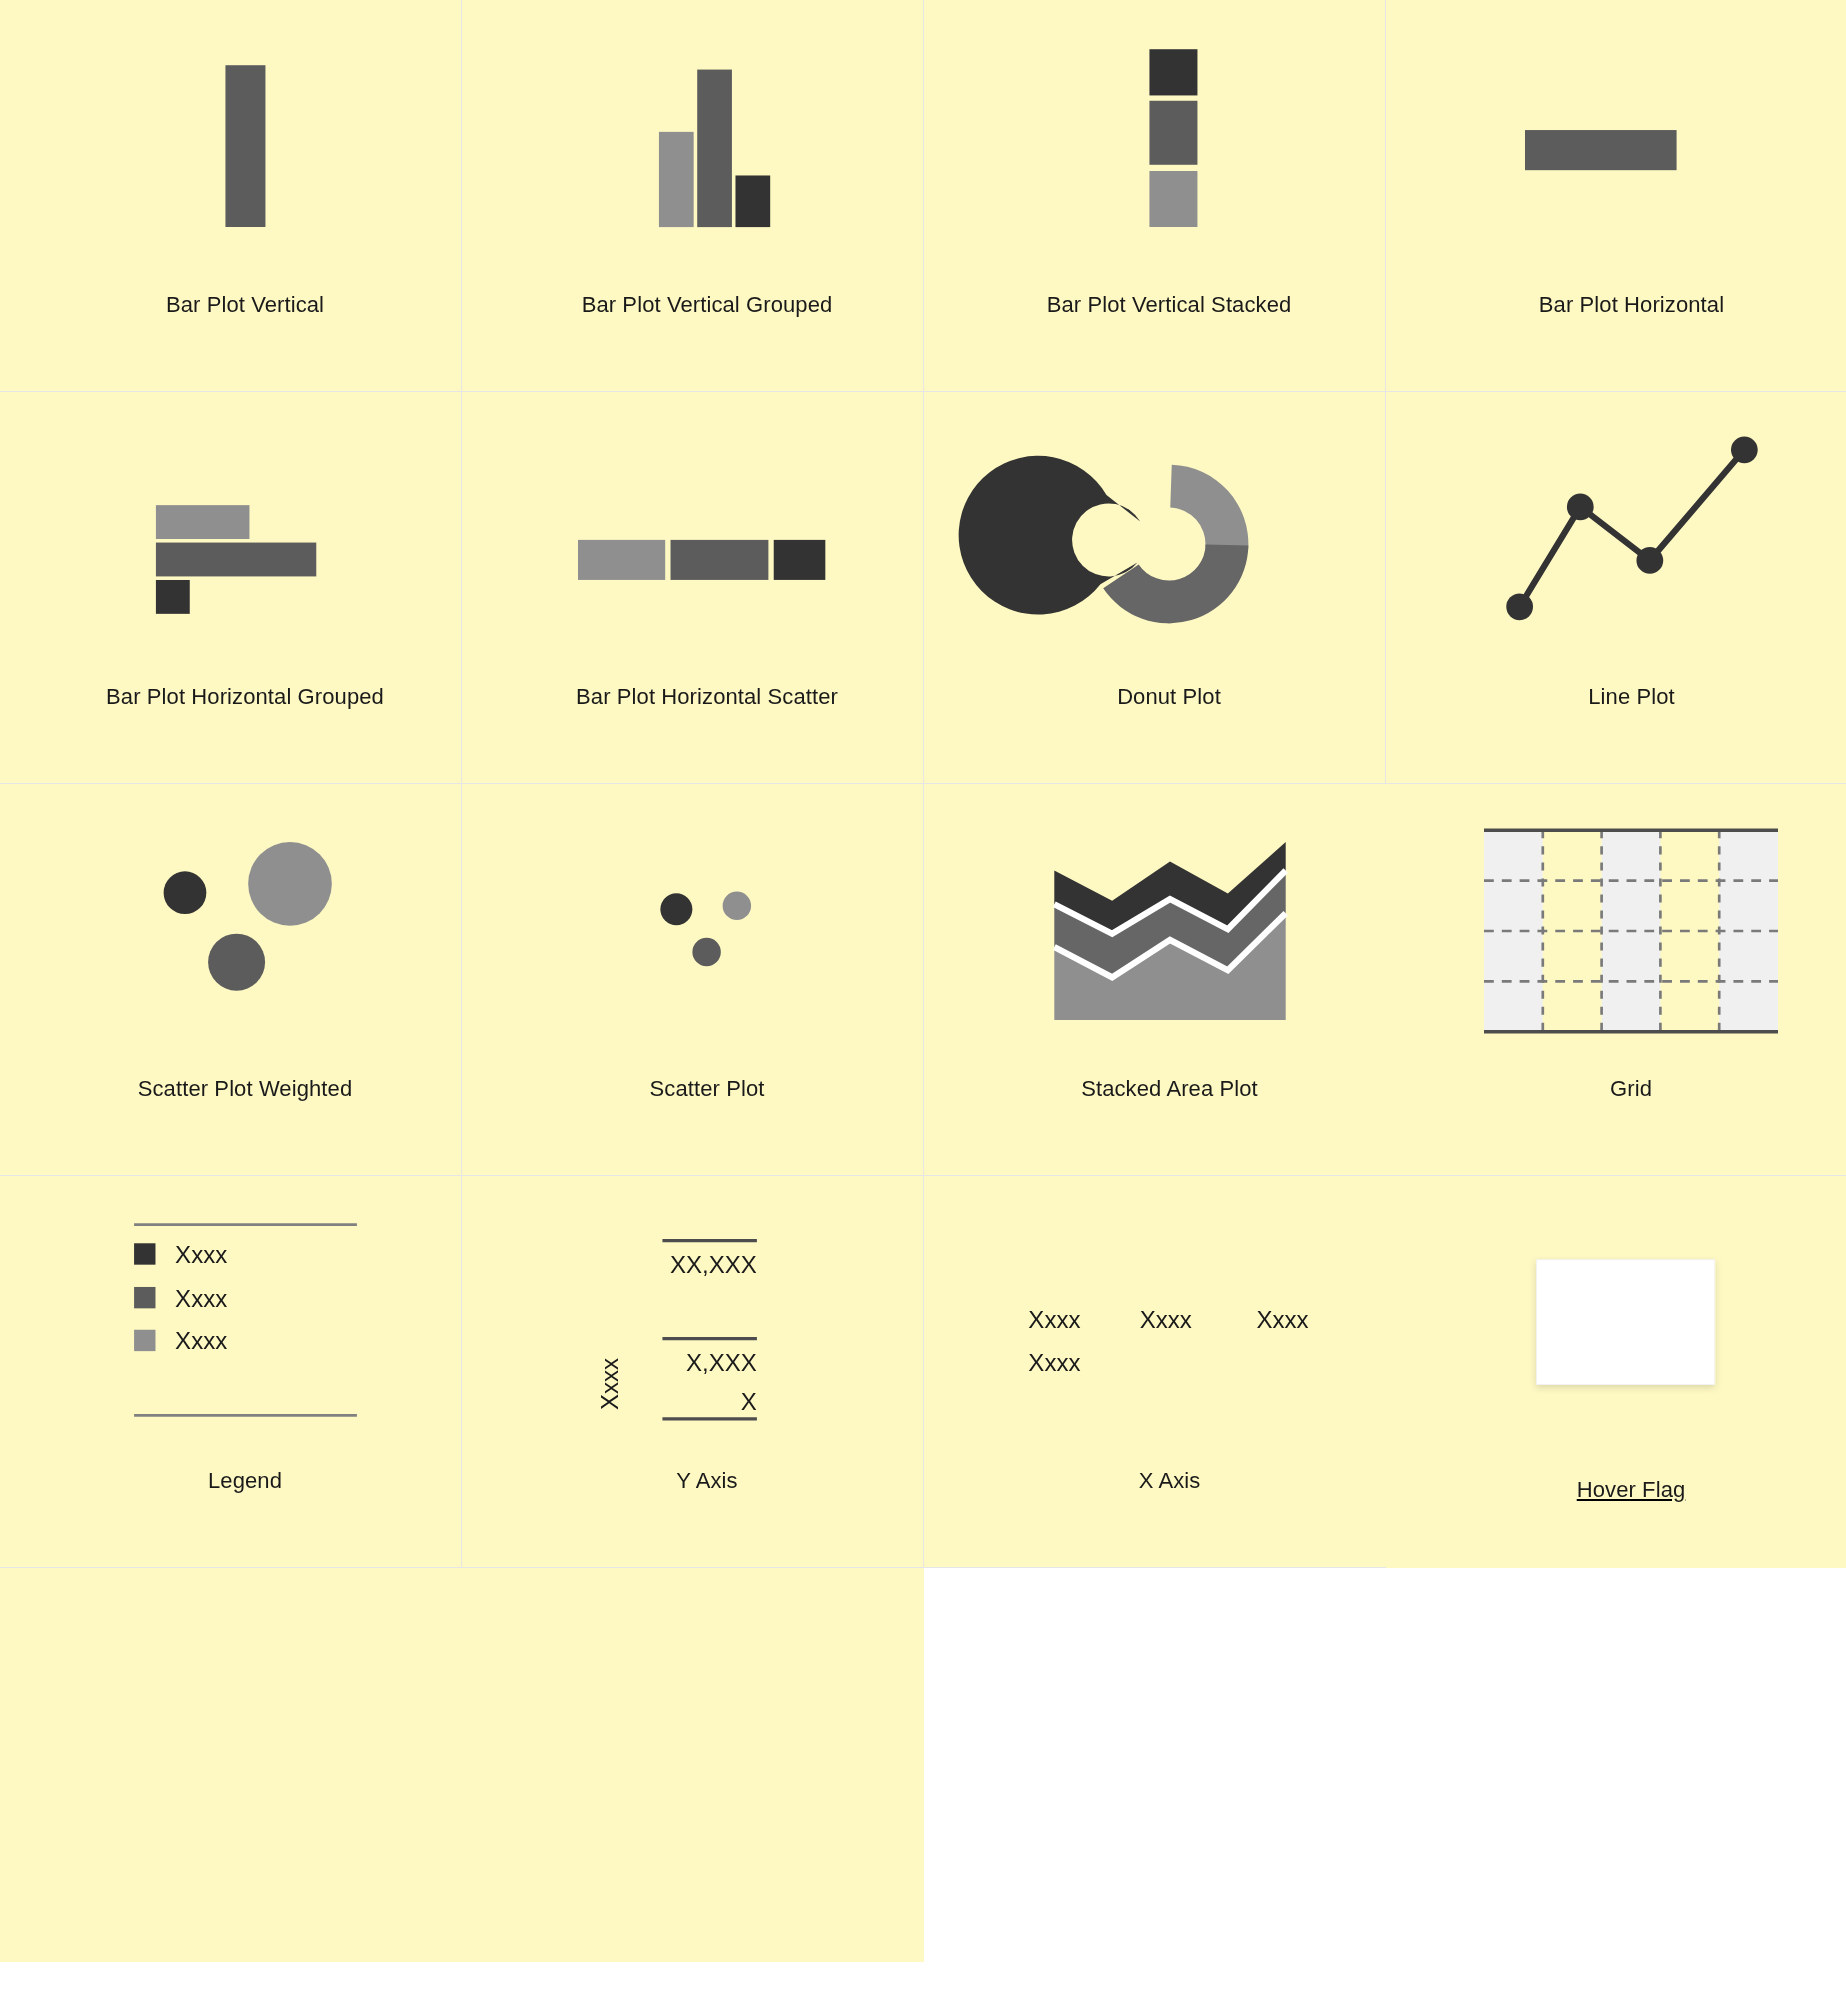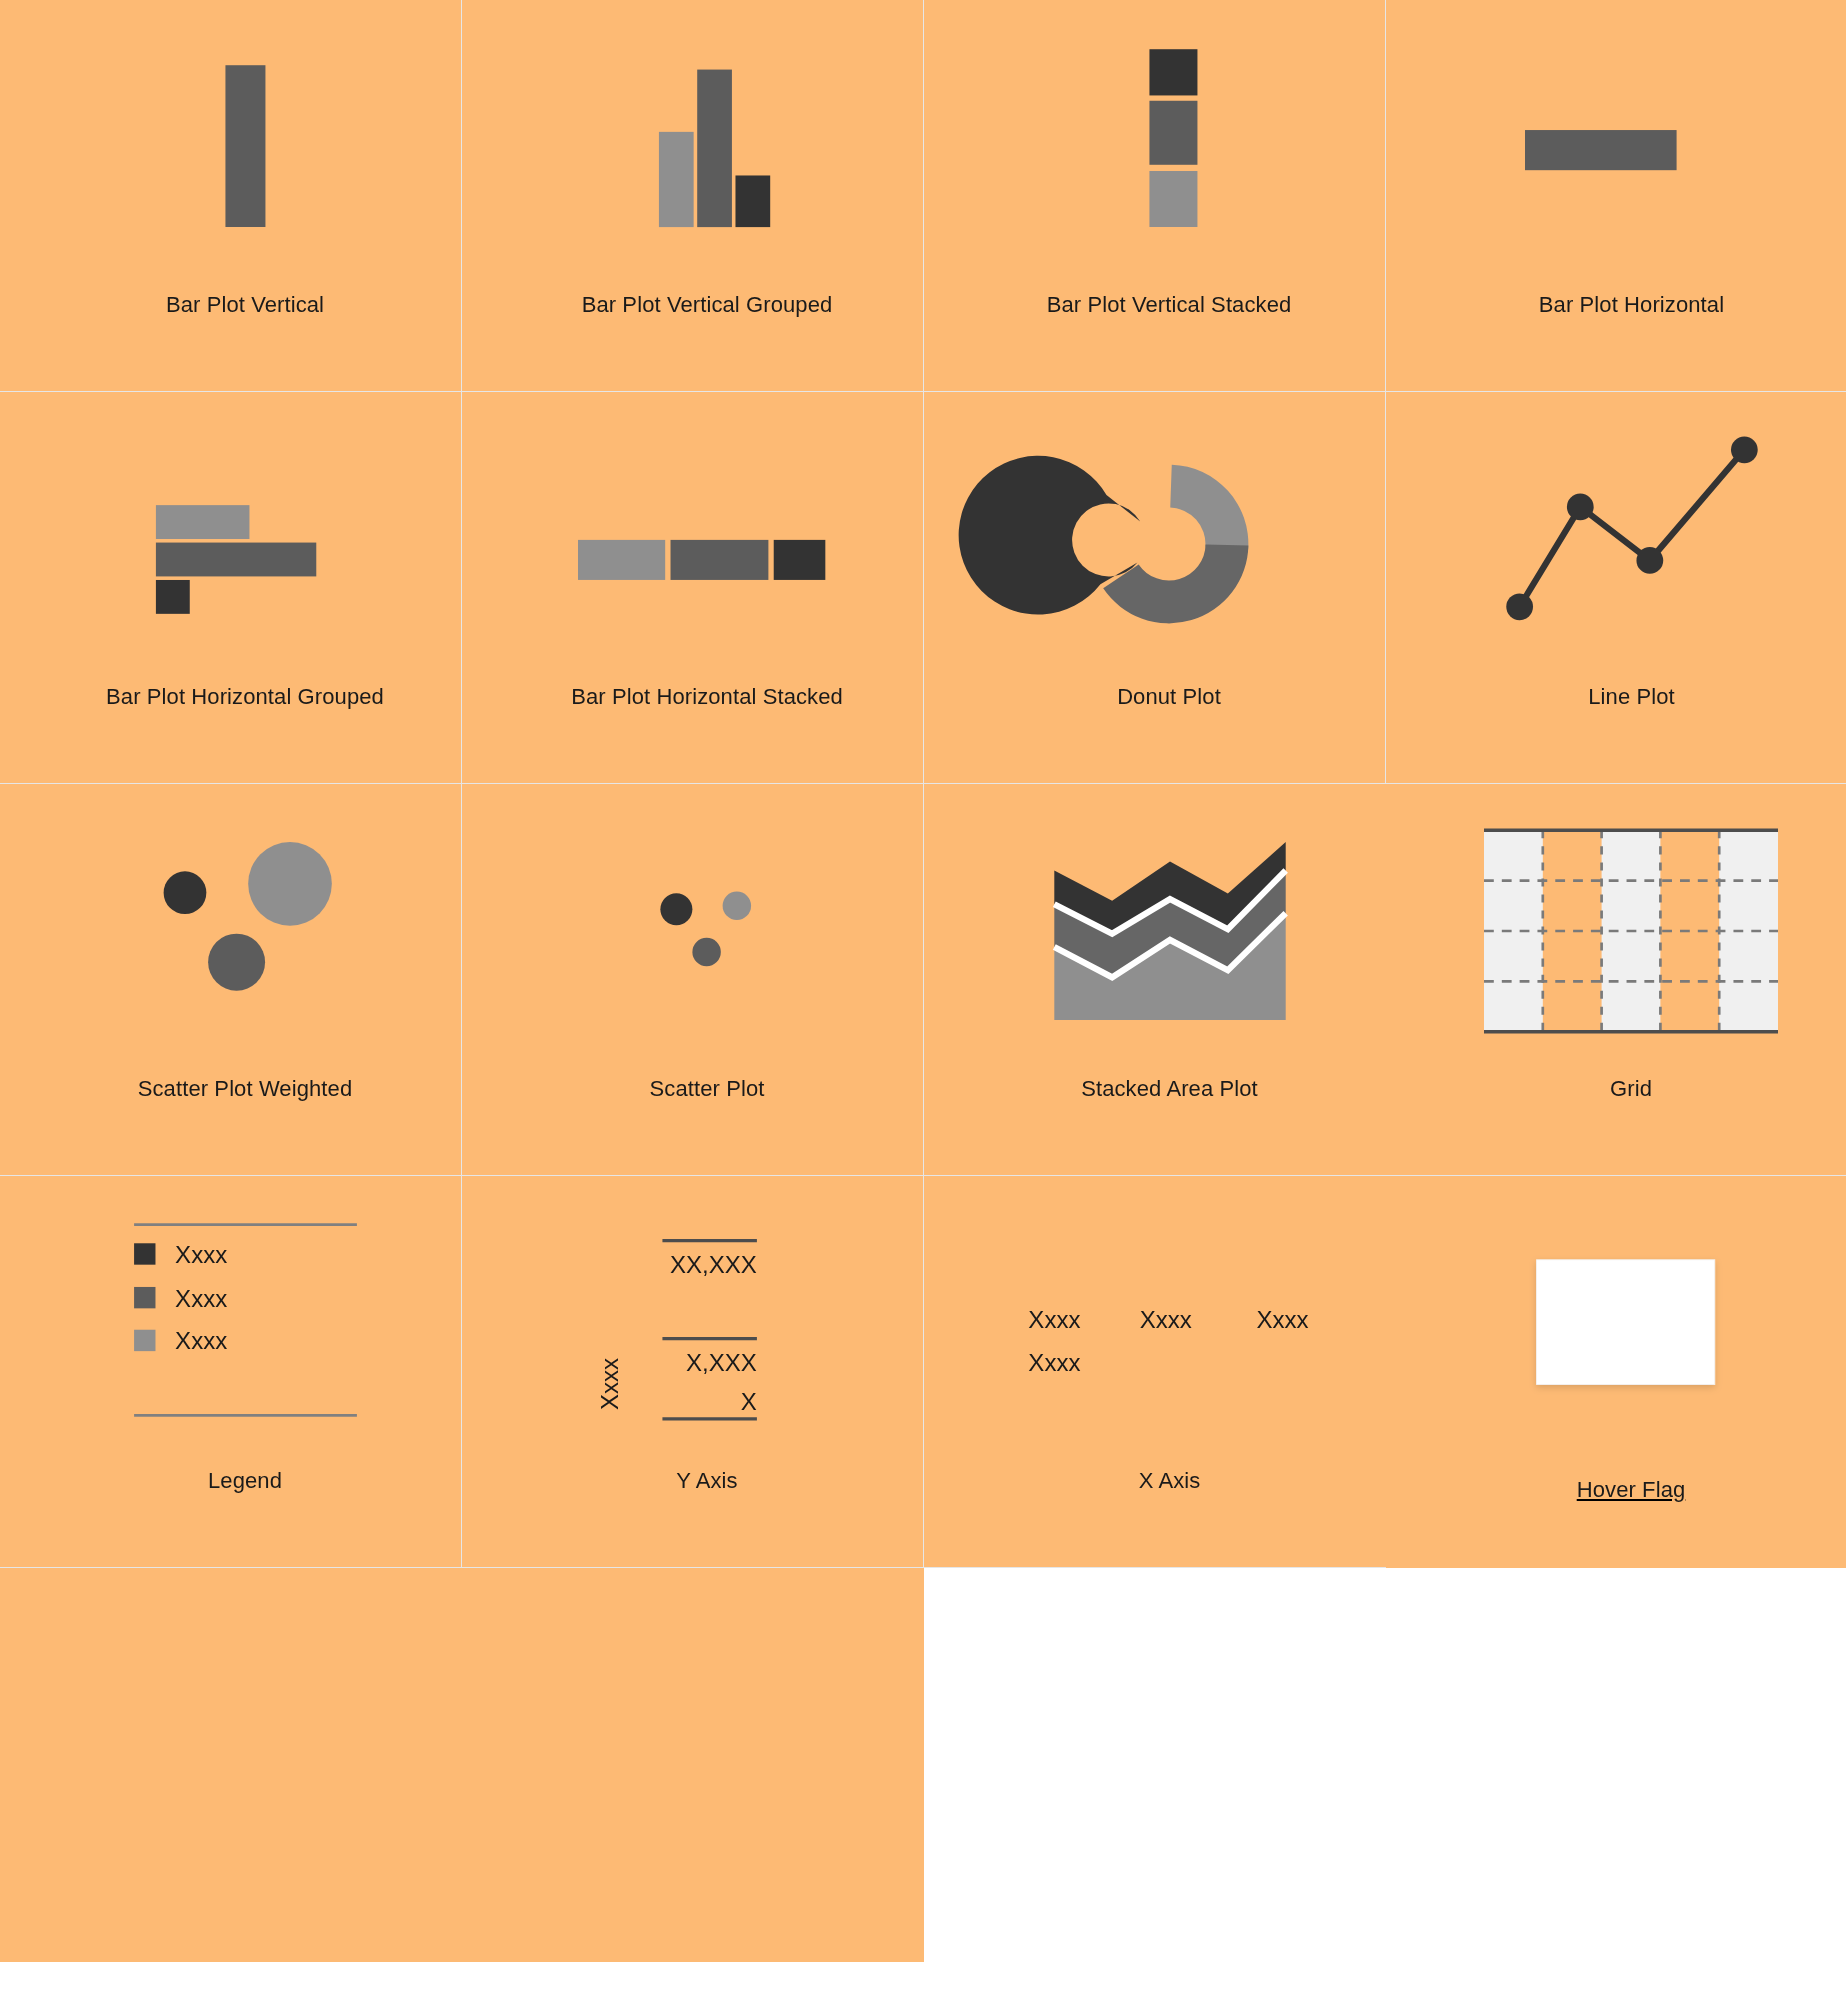--- a/index.html
+++ b/index.html
@@ -25,21 +25,21 @@
   }
   .cell {
     position: relative;
     border-right: 1.3px solid #e6e6e6;
     border-bottom: 1.3px solid #e6e6e6;
     display: flex;
     flex-direction: column;
     align-items: flex-start;
     justify-content: flex-start;
     overflow: hidden;
-    background: #fdba74;
+    background: #fef9c3;
     padding-left: 29px;
   }
   .cell.no-right { border-right: none; }
   .cell.no-bottom { border-bottom: none; text-decoration: underline; }
   .cell.blank { border-right: none; border-bottom: none; }
   .cell.blank-left { border-right: none; }
 
   .art {
     height: 294px;
     width: 100%;
@@ -120,21 +120,21 @@
     </div>
 
     <div class="cell">
       <div class="art">
         <svg width="258" height="214" viewBox="0 0 290 240" aria-hidden="true">
           <rect x="0" y="121" width="98" height="45" fill="#8f8f8f"></rect>
           <rect x="104" y="121" width="110" height="45" fill="#5c5c5c"></rect>
           <rect x="220" y="121" width="58" height="45" fill="#333333"></rect>
         </svg>
       </div>
-      <div class="caption">Bar Plot Horizontal Stacked</div>
+      <div class="caption">Bar Plot Horizontal Scatter</div>
     </div>
 
     <div class="cell">
       <div class="art">
         <svg width="214" height="223" viewBox="0 0 240 250" aria-hidden="true">
           <g transform="translate(120,130)">
 
             <path fill="#8f8f8f" d="M 3.1 -88.9 A 89 89 0 0 1 88.8 6.2 L 40.8 2.8 A 41 41 0 0 0 1.4 -40.9 Z"></path>
 
             <path fill="#666666" d="M 89.0 1.6 A 89 89 0 0 1 -73.8 49.8 L -34.0 22.9 A 41 41 0 0 0 41.0 0.7 Z"></path>

